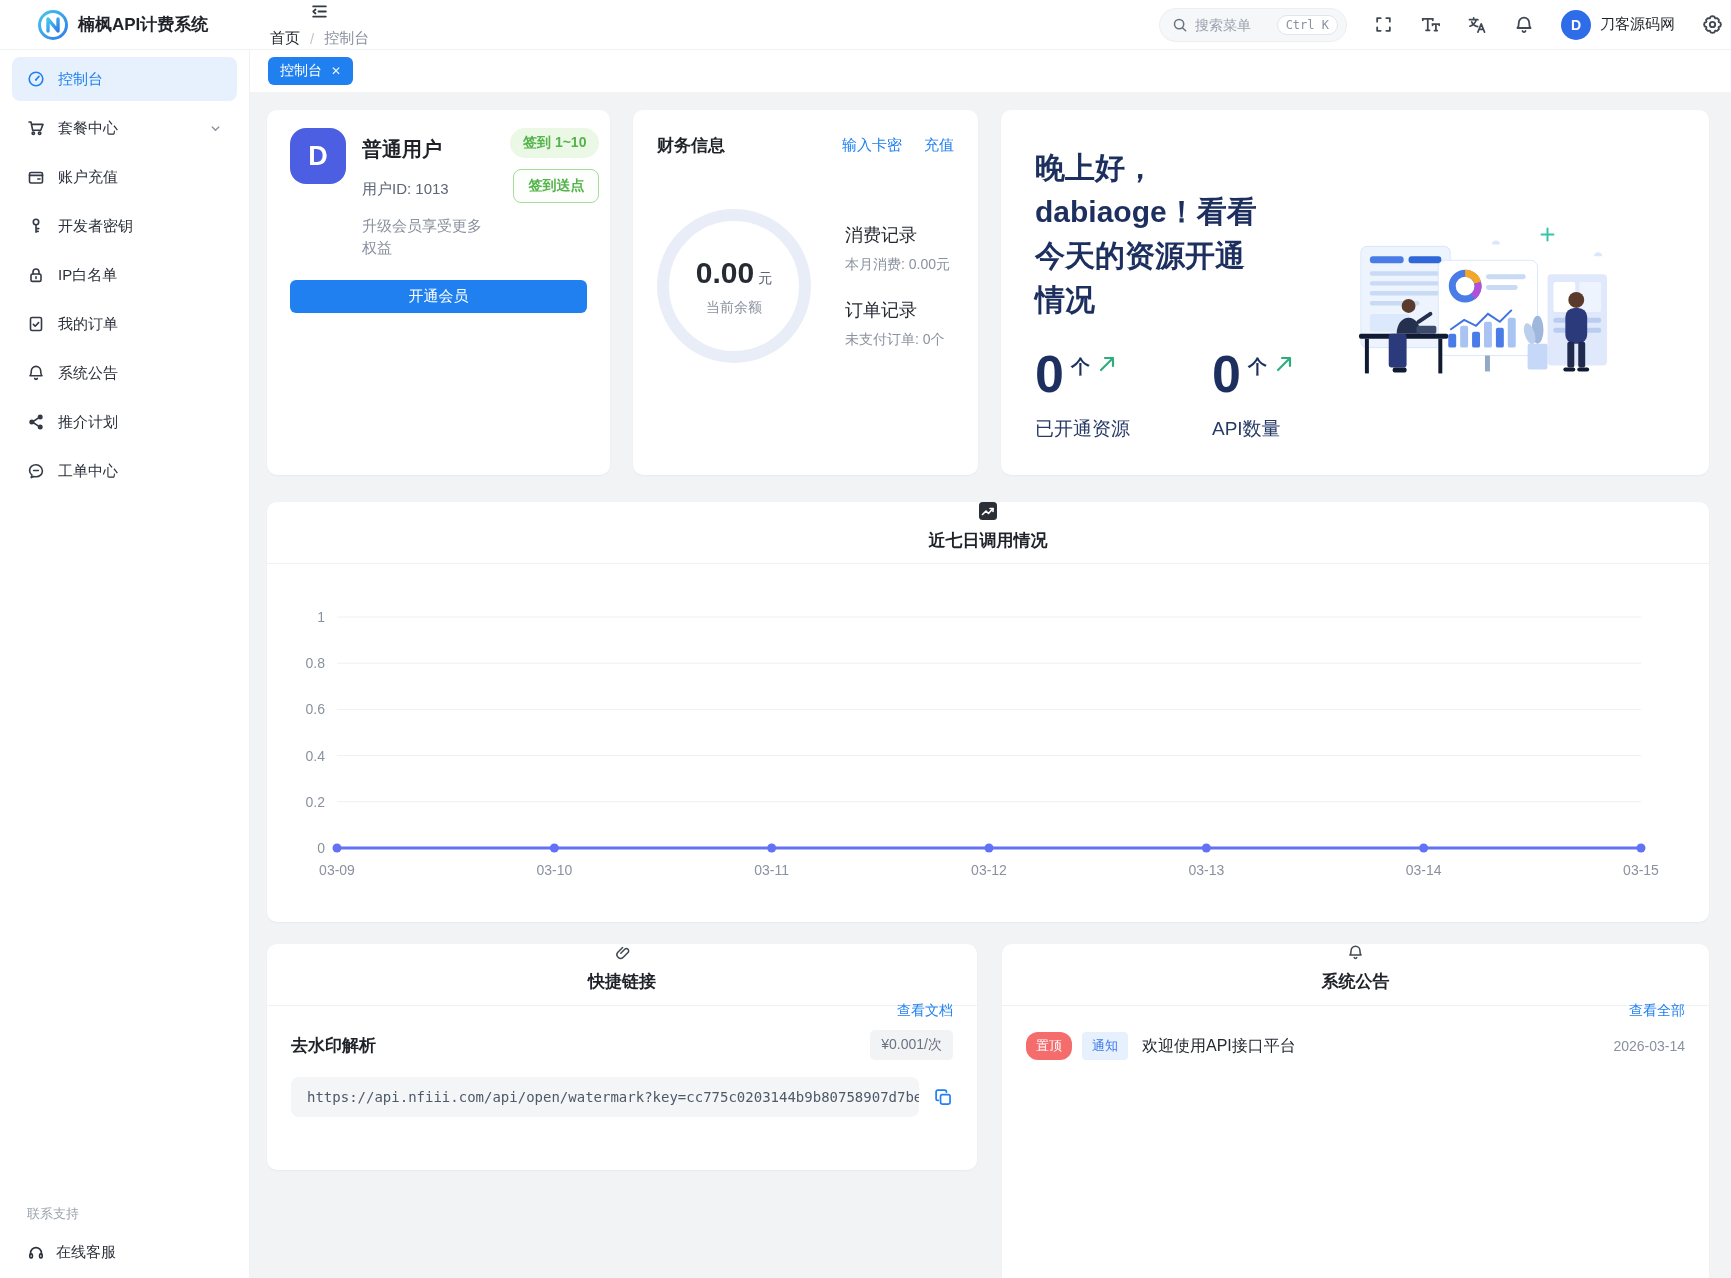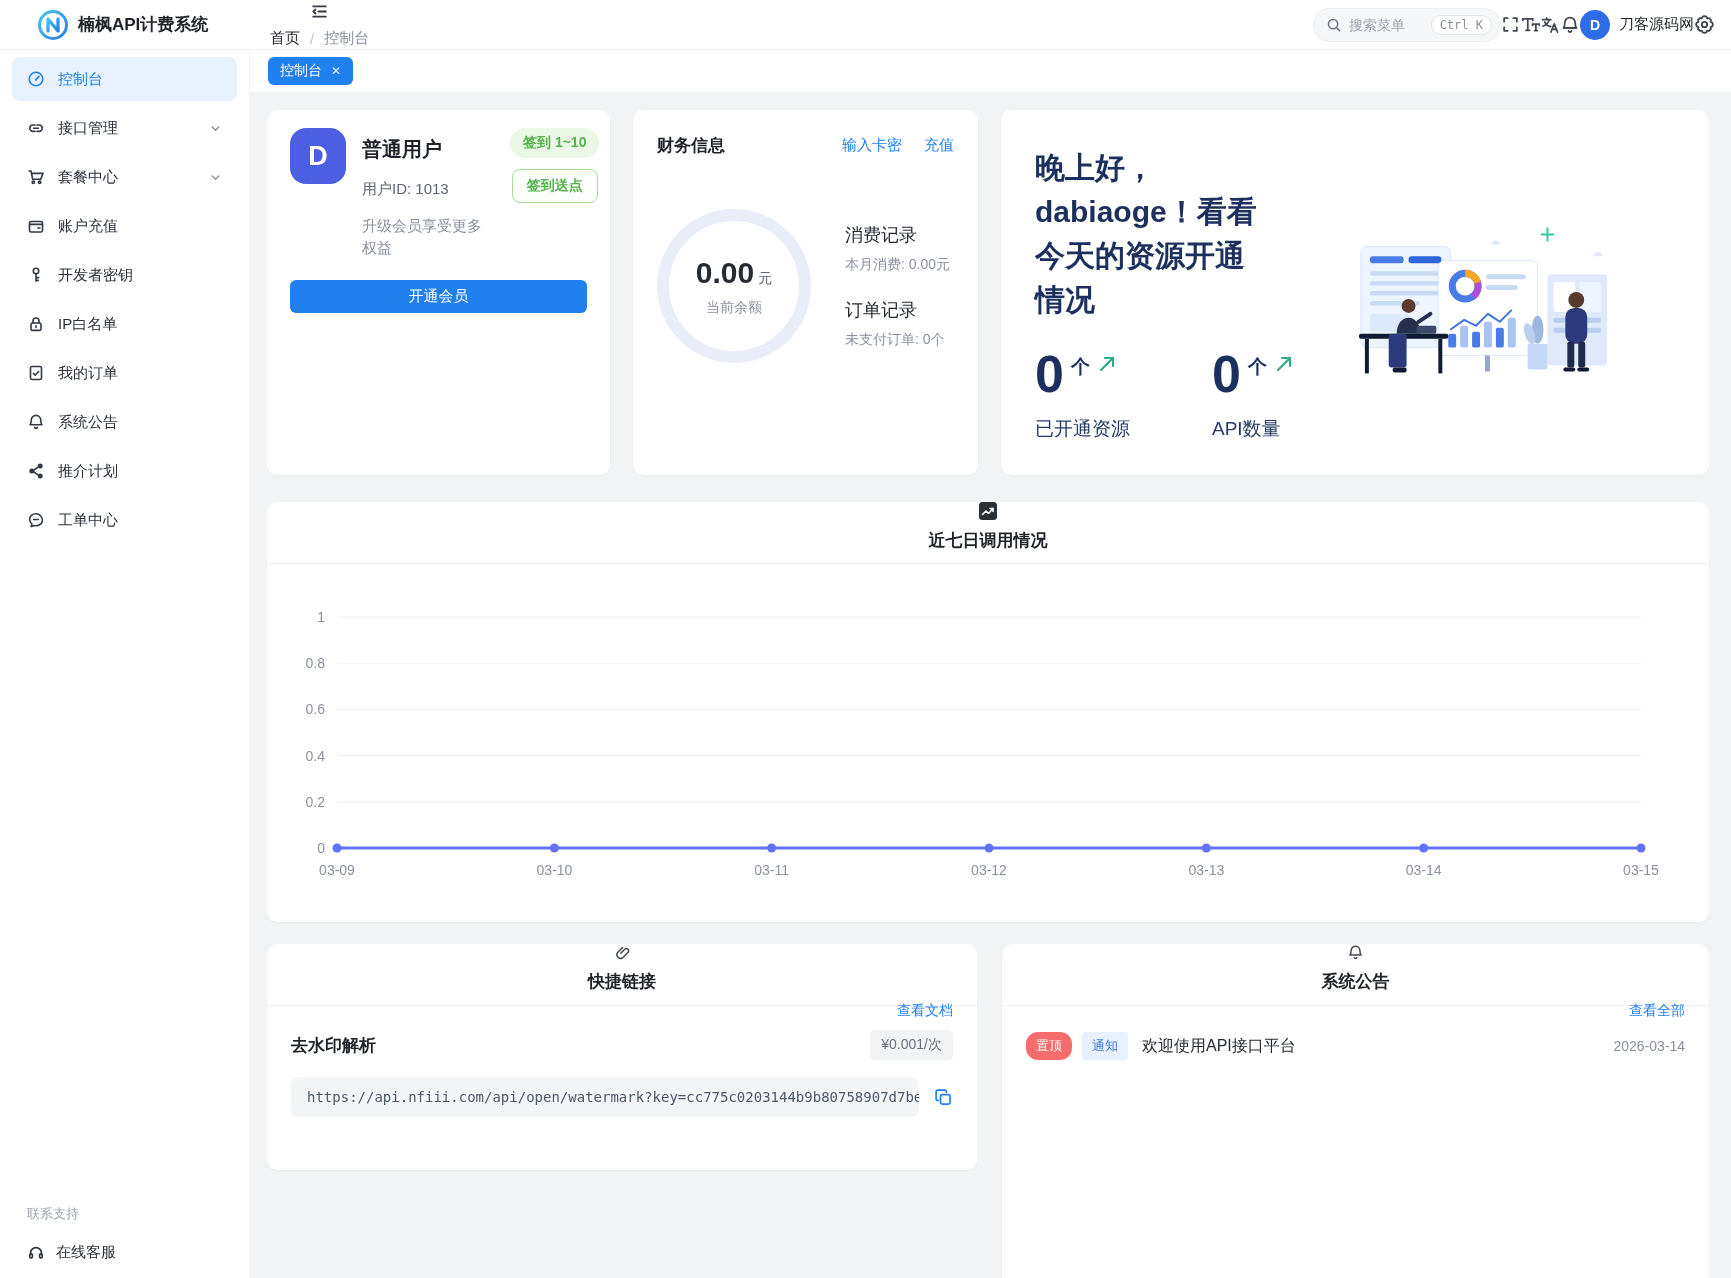--- a/index.html
+++ b/index.html
@@ -10,21 +10,21 @@
   
   .topbar { position: absolute; top: 0; left: 0; right: 0; height: 50px; background: #fff; border-bottom: 1px solid #f0f1f3; display: flex; align-items: center; z-index: 5; }
   .brand { width: 250px; display: flex; align-items: center; gap: 10px; padding-left: 38px; flex-shrink: 0; }
   .brand-title { font-size: 17px; font-weight: 700; color: #1f2329; white-space: nowrap; }
   .crumb-area { display: flex; align-items: center; gap: 8px; padding-left: 20px; flex-direction: column; }
   .fold-btn { cursor: pointer; color: #333a45; }
   .breadcrumb { display: flex; align-items: center; gap: 10px; font-size: 15px; }
   .bc-home { color: #1f2329; cursor: pointer; }
   .bc-sep { color: #c0c6cf; }
   .bc-cur { color: #8a919f; }
-  .topbar-right { margin-left: auto; display: flex; align-items: center; padding-right: 16px; }
+  .topbar-right { margin-left: auto; display: flex; align-items: center; gap: 27px; padding-right: 8px; }
   .searchbox { width: 188px; height: 34px; background: #f6f7f9; border: 1px solid #eceef1; border-radius: 17px; display: flex; align-items: center; gap: 7px; padding: 0 8px 0 12px; }
   .searchbox input { flex: 1; min-width: 0; border: none; outline: none; background: transparent; font-size: 14px; color: #333; font-family: inherit; }
   .searchbox input::placeholder { color: #9aa3af; }
   .kbd { border: 1px solid #e2e5ea; background: #fff; border-radius: 11px; padding: 2px 8px; font-family: "DejaVu Sans Mono", monospace; font-size: 12px; color: #8a919f; white-space: nowrap; }
   .icon-btn { color: #414852; cursor: pointer; display: flex; align-items: center; }
   .userchip { display: flex; align-items: center; gap: 9px; cursor: pointer; }
   .avatar-sm { width: 30px; height: 30px; border-radius: 50%; background: #2f6ce8; color: #fff; font-size: 14px; font-weight: 700; display: flex; align-items: center; justify-content: center; }
   .username { font-size: 15px; color: #1f2329; }
 
   
@@ -50,21 +50,21 @@
   .row1 { display: flex; gap: 23px; height: 365px; }
 
   
   .user-card { width: 343px; padding: 18px 23px; flex-shrink: 0; }
   .uc-top { display: flex; gap: 16px; }
   .uc-avatar { width: 56px; height: 56px; border-radius: 16px; background: #4c5fe2; color: #fff; font-size: 27px; font-weight: 700; display: flex; align-items: center; justify-content: center; flex-shrink: 0; }
   .uc-mid { flex: 1; }
   .uc-role { font-size: 20px; font-weight: 700; color: #1f2329; margin-top: 8px; }
   .uc-id { font-size: 15px; color: #5c6676; margin-top: 17px; }
   .uc-hint { font-size: 15px; color: #8a919f; margin-top: 16px; line-height: 1.45; width: 132px; }
-  .uc-right { text-align: center; flex-shrink: 0; }
+  .uc-right { text-align: right; flex-shrink: 0; }
   .badge-green { display: inline-block; background: #eaf8e5; color: #54b34a; font-size: 14px; font-weight: 700; padding: 6px 13px; border-radius: 999px; }
   .btn-green-outline { display: inline-block; margin-top: 11px; background: #fdfffc; border: 1px solid #a7dc9b; color: #54b34a; font-size: 14px; font-weight: 700; padding: 7px 14px; border-radius: 8px; cursor: pointer; }
   .points-box { margin-top: 22px; background: #f7f8fa; border-radius: 8px; text-align: center; padding: 15px 10px 17px; }
   .points-label { font-size: 15px; color: #5c6676; }
   .points-value { font-size: 17px; font-weight: 700; color: #1f2329; margin-top: 10px; }
   .btn-primary { margin-top: 21px; width: 100%; height: 33px; background: #2080f0; color: #fff; border: none; border-radius: 6px; font-size: 15px; cursor: pointer; font-family: inherit; }
 
   
   .finance-card { width: 345px; padding: 24px; flex-shrink: 0; }
   .fc-header { display: flex; align-items: center; }
@@ -199,35 +199,20 @@
 <aside class="sidebar">
   <div class="menu-item active">
     <span class="mi-icon">
       <svg width="18" height="18" viewBox="0 0 18 18" fill="none" stroke="currentColor" stroke-width="1.6" stroke-linecap="round">
         <circle cx="9" cy="9" r="6.8"></circle>
           <path d="M9 9.6 12 6.4"></path>
           <circle cx="9" cy="9.8" r="1" fill="currentColor" stroke="none"></circle>
       </svg>
     </span>
     <span>控制台</span>
-  </div>
-  <div class="menu-item">
-    <span class="mi-icon">
-      <svg width="18" height="18" viewBox="0 0 18 18" fill="none" stroke="currentColor" stroke-width="1.6" stroke-linecap="round" stroke-linejoin="round">
-        <path d="M8 6H6a3.2 3.2 0 0 0 0 6.4h2"></path>
-          <path d="M10 6h2a3.2 3.2 0 0 1 0 6.4h-2"></path>
-          <path d="M6.6 9.2h4.8"></path>
-      </svg>
-    </span>
-    <span>接口管理</span>
-    <span class="chevron">
-      <svg width="13" height="13" viewBox="0 0 16 16" fill="none" stroke="currentColor" stroke-width="1.7" stroke-linecap="round" stroke-linejoin="round">
-          <path d="M4 6.2 8 10.2 12 6.2"></path>
-        </svg>
-    </span>
   </div>
   <div class="menu-item">
     <span class="mi-icon">
       <svg width="18" height="18" viewBox="0 0 18 18" fill="none" stroke="currentColor" stroke-width="1.6" stroke-linecap="round" stroke-linejoin="round">
         <path d="M2 3h2l1.7 8.3h8L16 5.4H4.6"></path>
           <circle cx="6.3" cy="14.3" r="1.2"></circle>
           <circle cx="12.6" cy="14.3" r="1.2"></circle>
       </svg>
     </span>
     <span>套餐中心</span>

